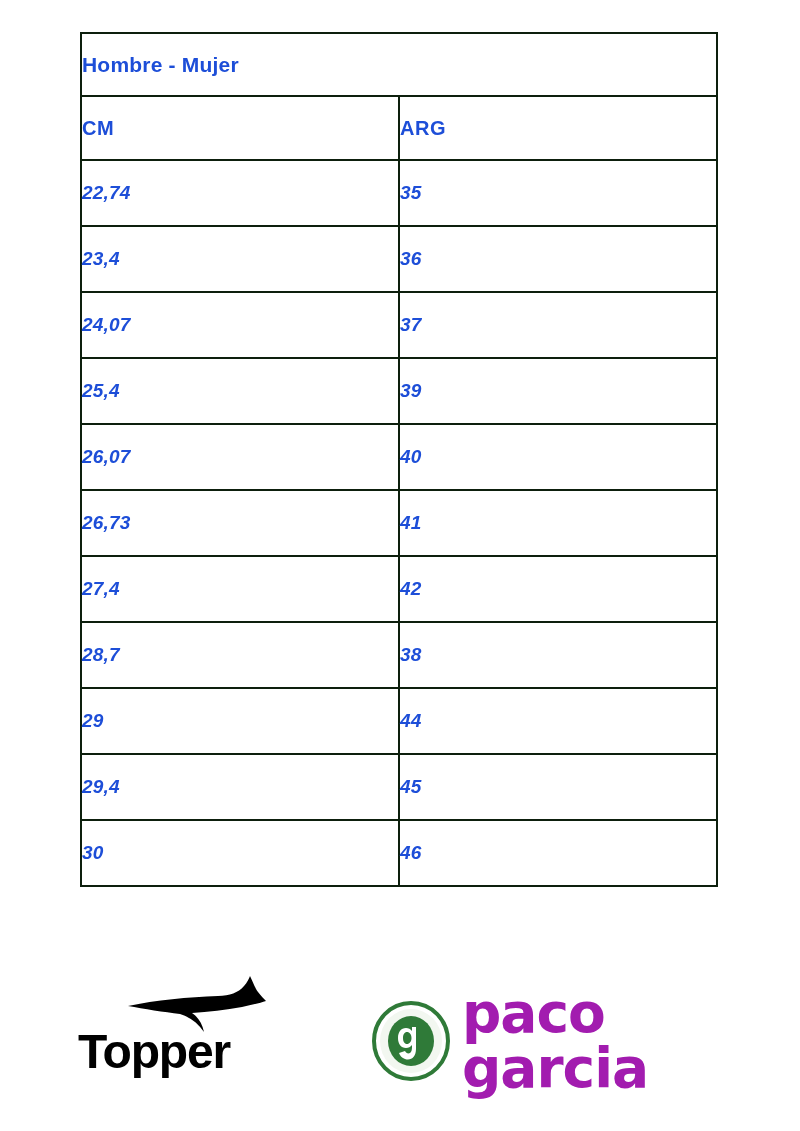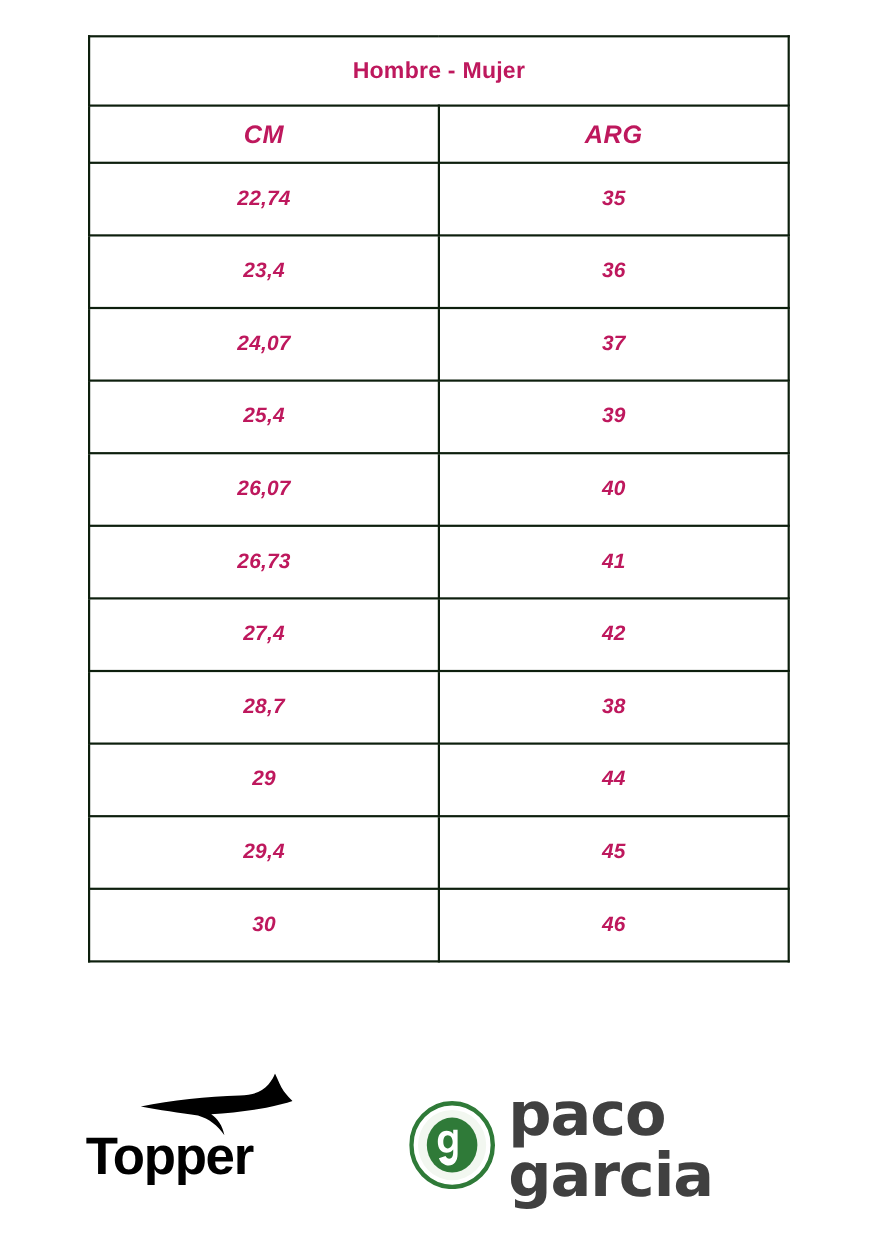--- a/index.html
+++ b/index.html
@@ -32,38 +32,36 @@
     left: 80px;
     top: 32px;
     width: 638px;
     border-collapse: collapse;
     table-layout: fixed;
     background: transparent;
   }
 
   .size-table td {
     border: 2px solid #0d1f0d;
-    text-align: center;
     vertical-align: middle;
-    color: #be185d;
+    color: #1d4ed8;
     font-weight: bold;
     background: transparent;
   }
 
   .title-cell {
     height: 63px;
     font-size: 21px;
     letter-spacing: 0.2px;
   }
 
   .header-cell {
-    height: 52px;
-    font-size: 23px;
+    height: 64px;
+    font-size: 20px;
     letter-spacing: 0.6px;
-    font-style: italic;
   }
 
   .data-cell {
     height: 66px;
     font-size: 19px;
     letter-spacing: 0.2px;
     font-style: italic;
   }
 
   
@@ -115,21 +113,21 @@
   }
   .paco-badge {
     width: 78px;
     height: 80px;
     flex: 0 0 auto;
     margin-right: 12px;
   }
   .paco-word {
     font-size: 55px;
     font-weight: bold;
-    color: #404040;
+    color: #a21caf;
     letter-spacing: -1px;
     line-height: 1;
     font-family: "DejaVu Sans", sans-serif;
   }
 </style>
 </head>
 <body>
 
 <table class="size-table">
   <tbody>

